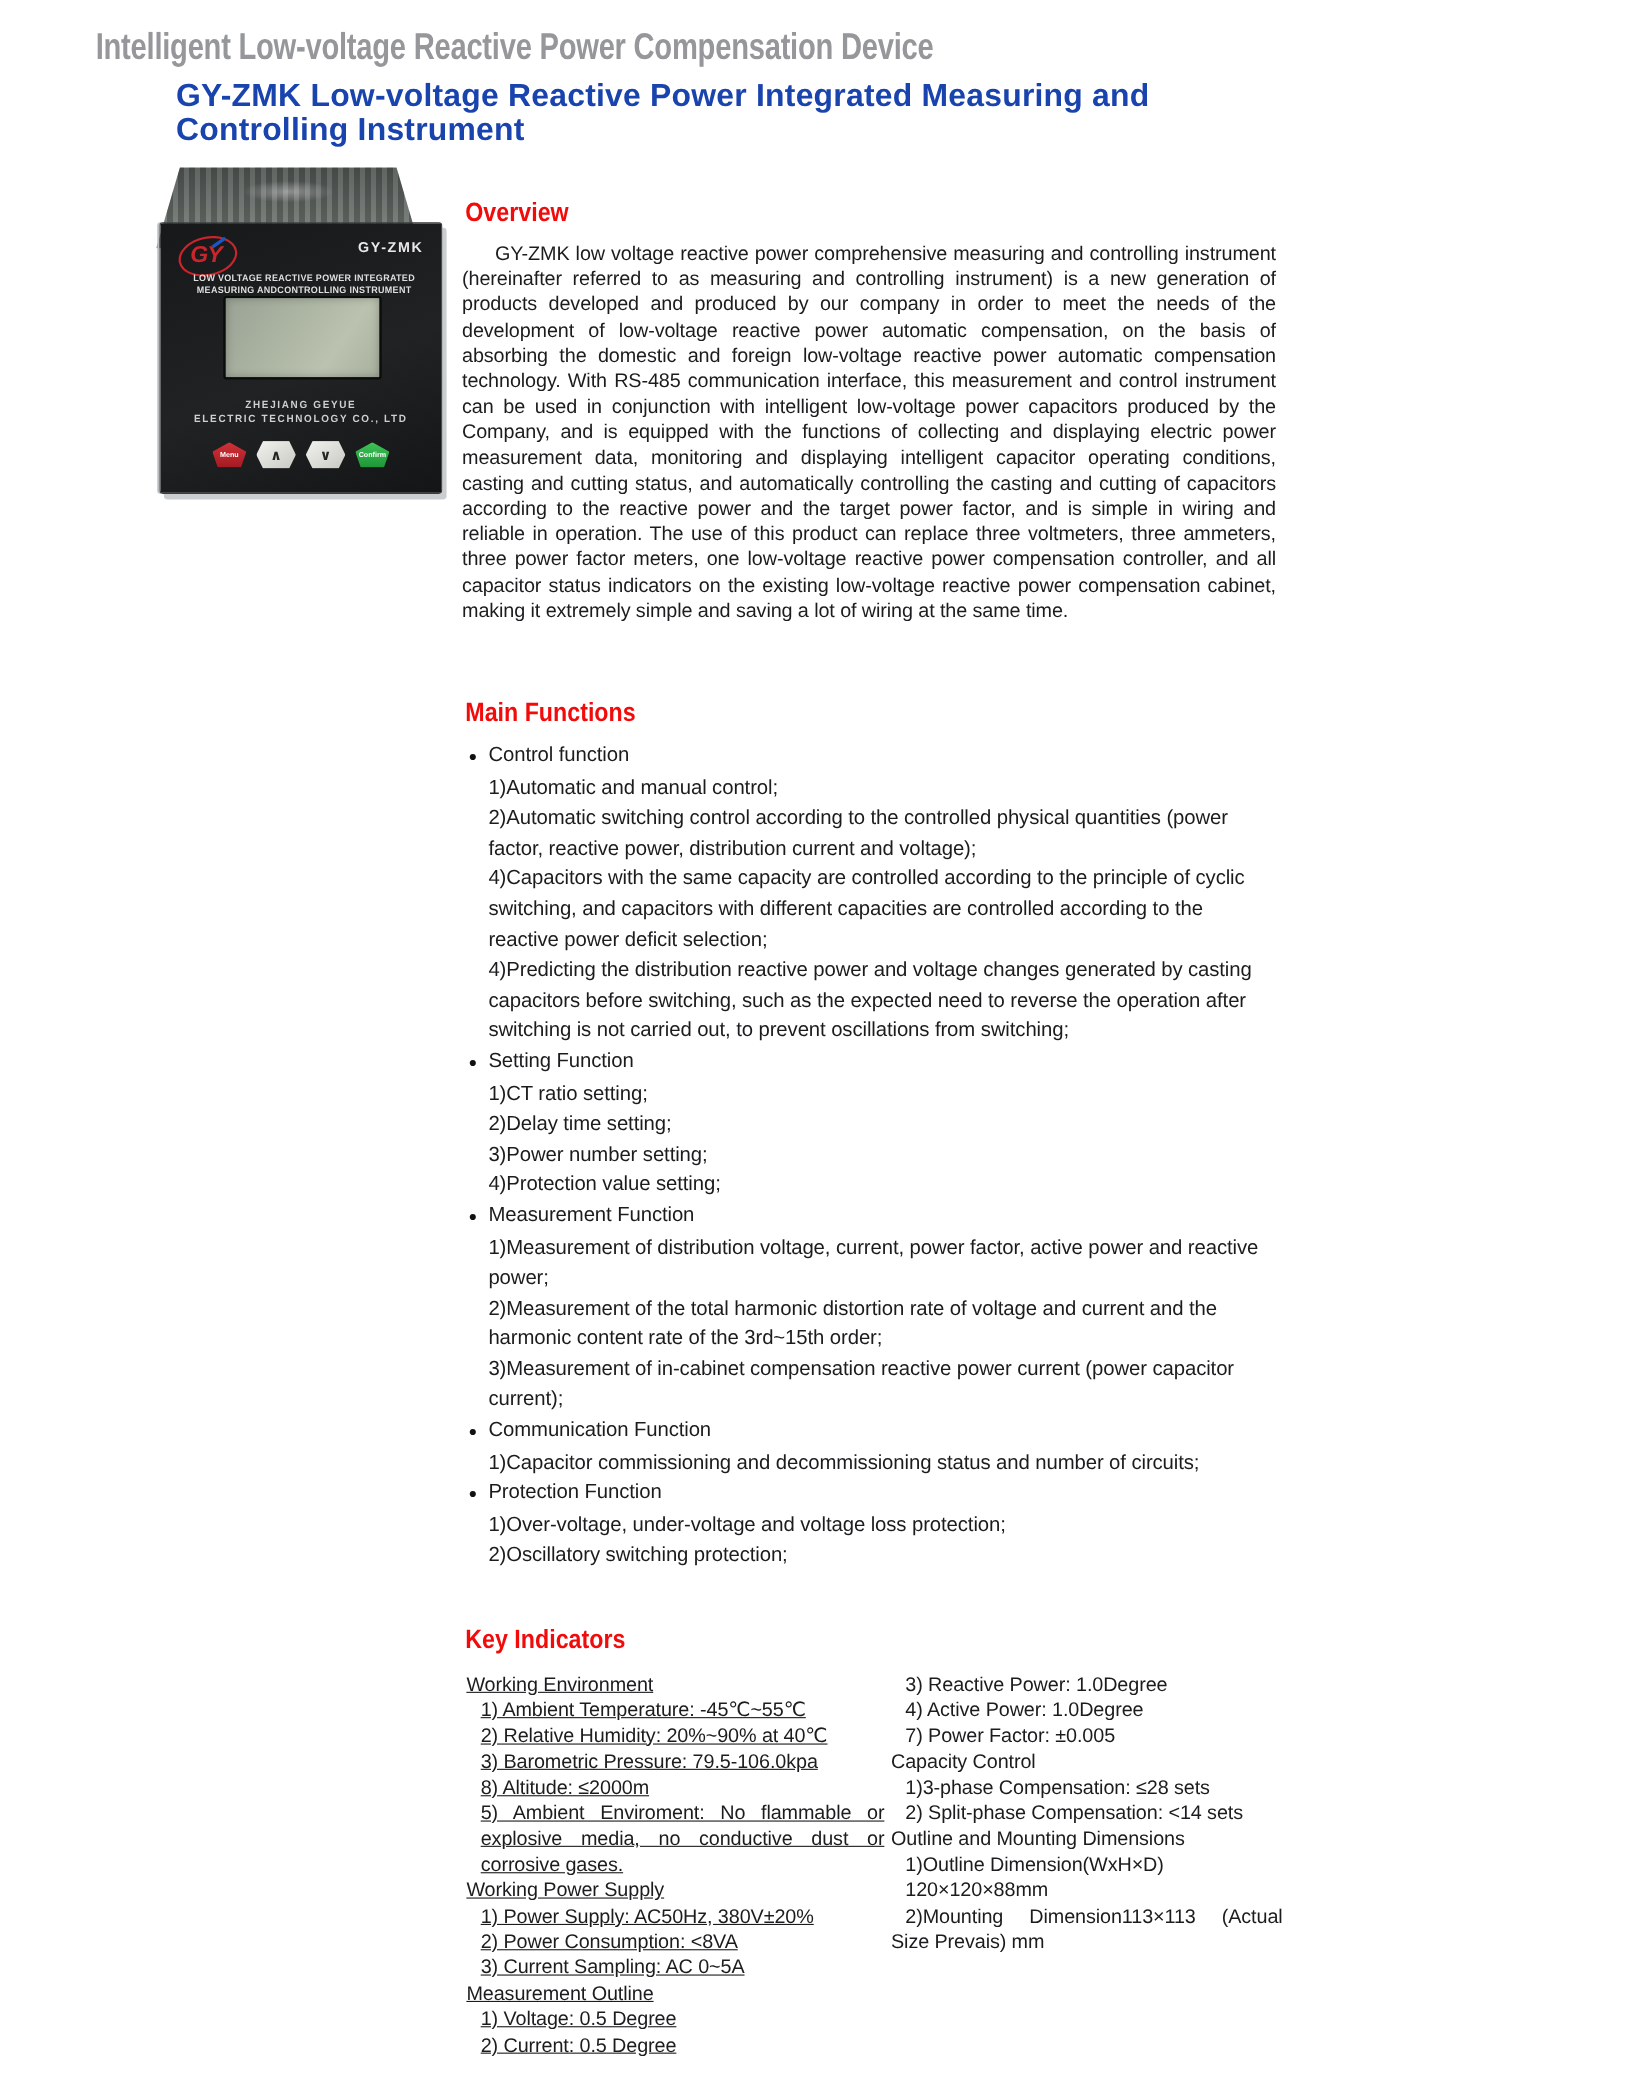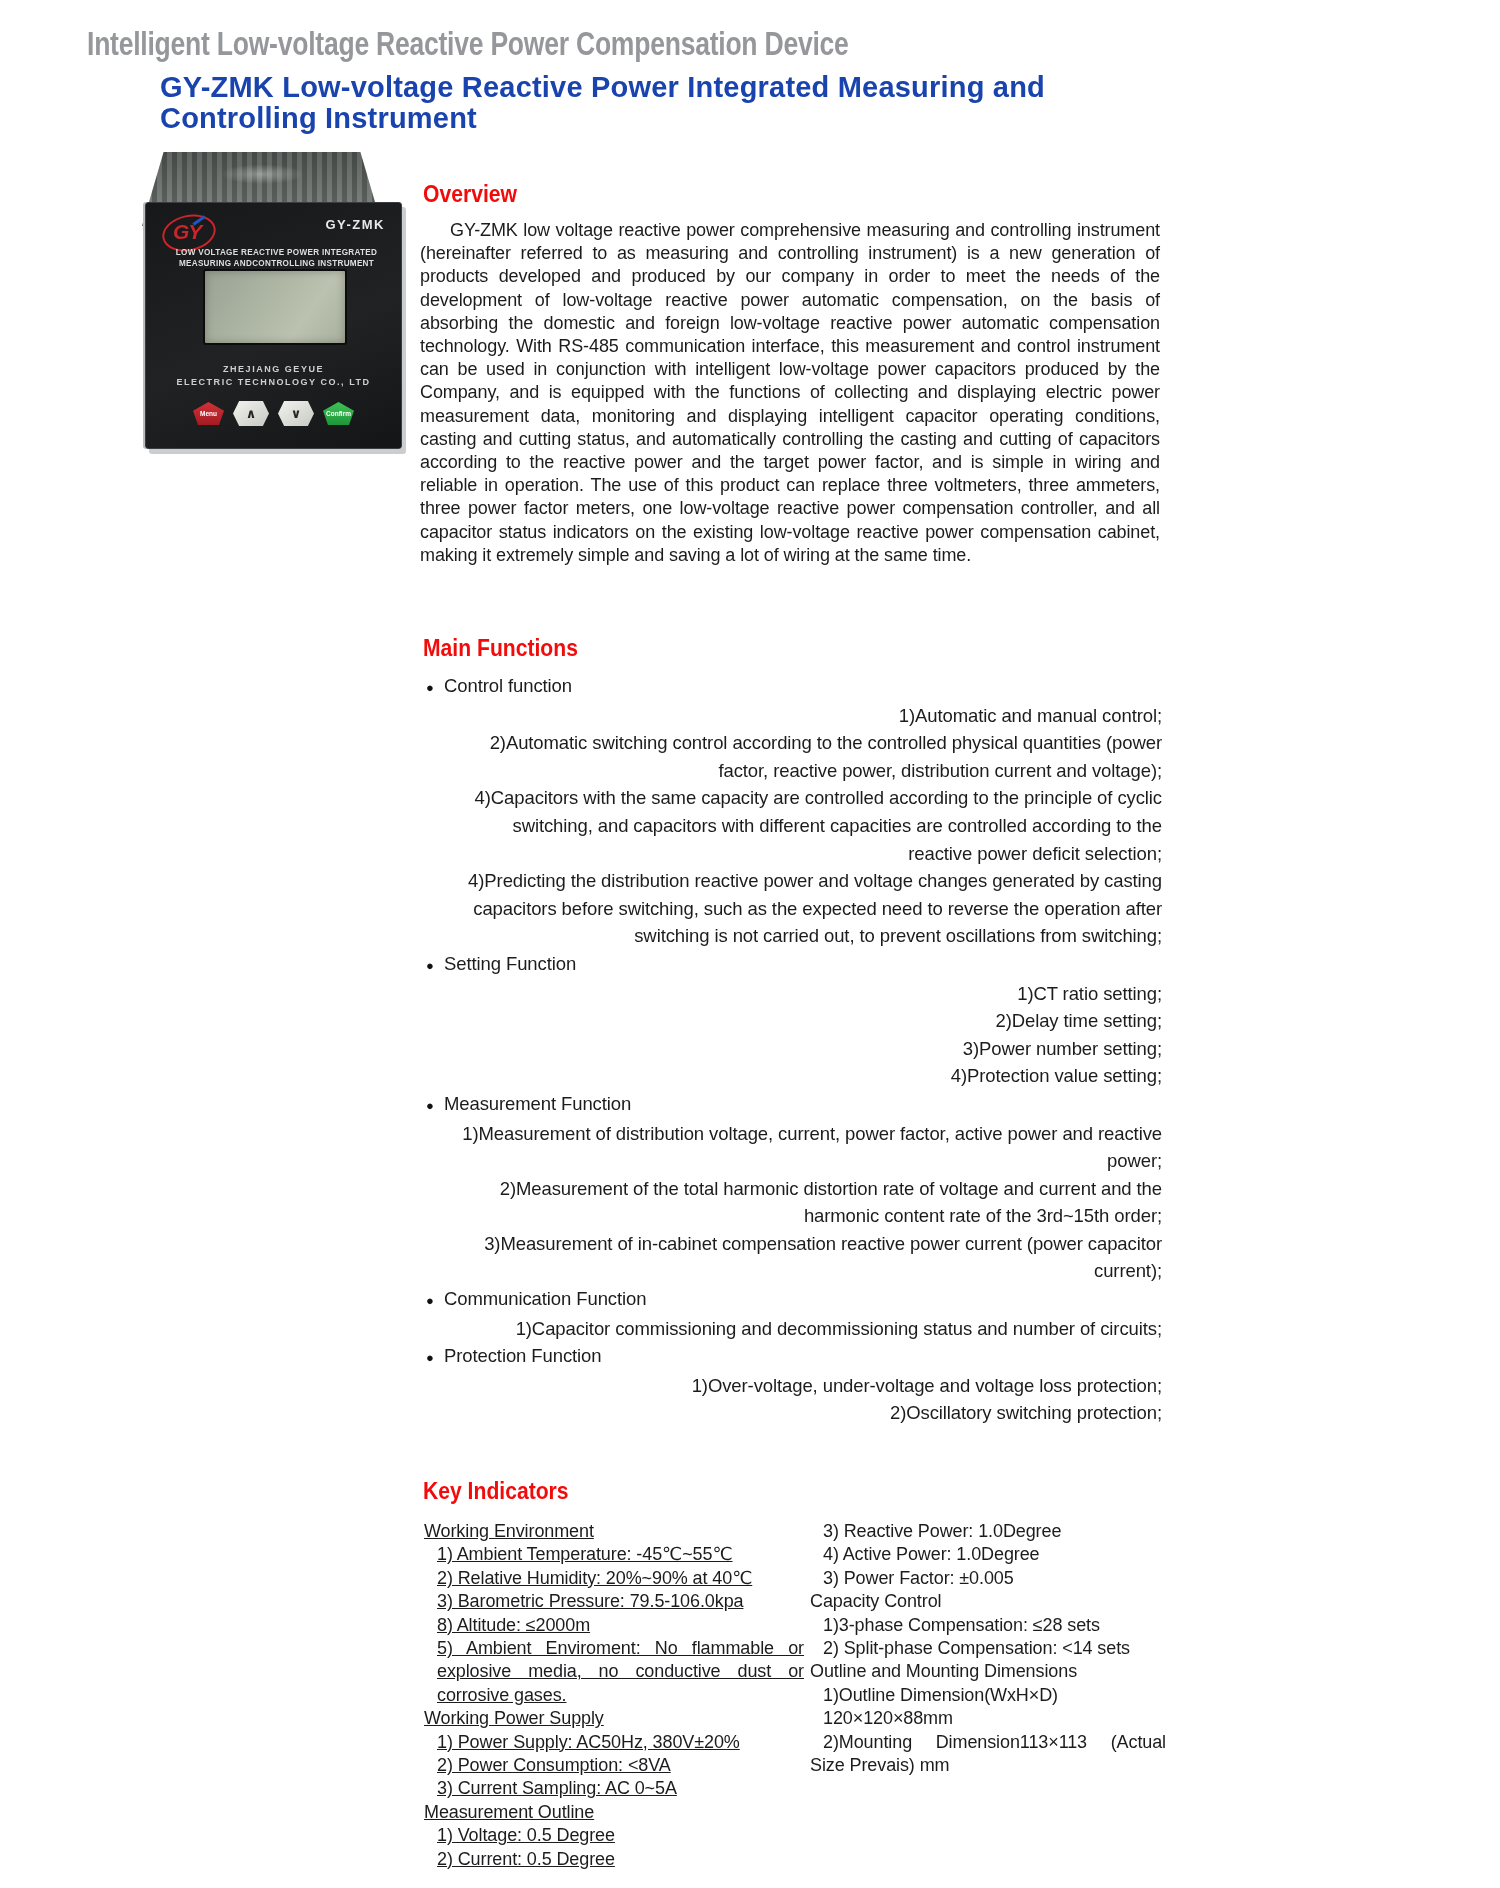--- a/index.html
+++ b/index.html
@@ -31,21 +31,21 @@
     position:absolute; left:420px; top:219px; width:740px;
     font-size:18px; line-height:23.2px; text-align:justify;
     text-indent:30px; color:#1c1c1e; letter-spacing:-0.1px;
   }
 
   
   .fn-list{ position:absolute; left:426px; top:672px; width:736px;
     font-size:18.5px; line-height:27.6px; color:#1c1c1e; letter-spacing:-0.1px;}
   .fn-head{ display:flex; align-items:baseline; }
   .fn-bullet{ width:18px; font-size:13px; color:#111; flex:0 0 18px; }
-  .fn-item{ padding-left:18px;text-align:right; }
+  .fn-item{ padding-left:18px; }
 
   
   .ki-cols{ position:absolute; left:424px; top:1520px; width:742px;
     display:flex; gap:6px; font-size:18px; line-height:23.4px;
     color:#1c1c1e; letter-spacing:-0.1px;}
   .ki-col-left{ width:380px; flex:0 0 380px;text-decoration:underline; }
   .ki-col-right{ width:356px; flex:0 0 356px; }
   .ki-title{ }
   .ki-col-left .ki-item{ padding-left:13px; text-align:justify; }
   .ki-col-right .ki-item{ text-indent:13px; text-align:justify; }
@@ -205,21 +205,21 @@
       <div class="ki-item">1) Power Supply: AC50Hz, 380V±20%</div>
       <div class="ki-item">2) Power Consumption: &lt;8VA</div>
       <div class="ki-item">3) Current Sampling: AC 0~5A</div>
       <div class="ki-title">Measurement Outline</div>
       <div class="ki-item">1) Voltage: 0.5 Degree</div>
       <div class="ki-item">2) Current: 0.5 Degree</div>
     </div>
   <div class="ki-col-right">
       <div class="ki-item">3) Reactive Power: 1.0Degree</div>
       <div class="ki-item">4) Active Power: 1.0Degree</div>
-      <div class="ki-item">3) Power Factor: ±0.005</div>
+      <div class="ki-item">7) Power Factor: ±0.005</div>
       <div class="ki-title">Capacity Control</div>
       <div class="ki-item">1)3-phase Compensation: ≤28 sets</div>
       <div class="ki-item">2) Split-phase Compensation: &lt;14 sets</div>
       <div class="ki-title">Outline and Mounting Dimensions</div>
       <div class="ki-item">1)Outline Dimension(WxH×D)</div>
       <div class="ki-item">120×120×88mm</div>
       <div class="ki-item">2)Mounting Dimension113×113 (Actual Size Prevais) mm</div>
     </div>
 </div>
 

